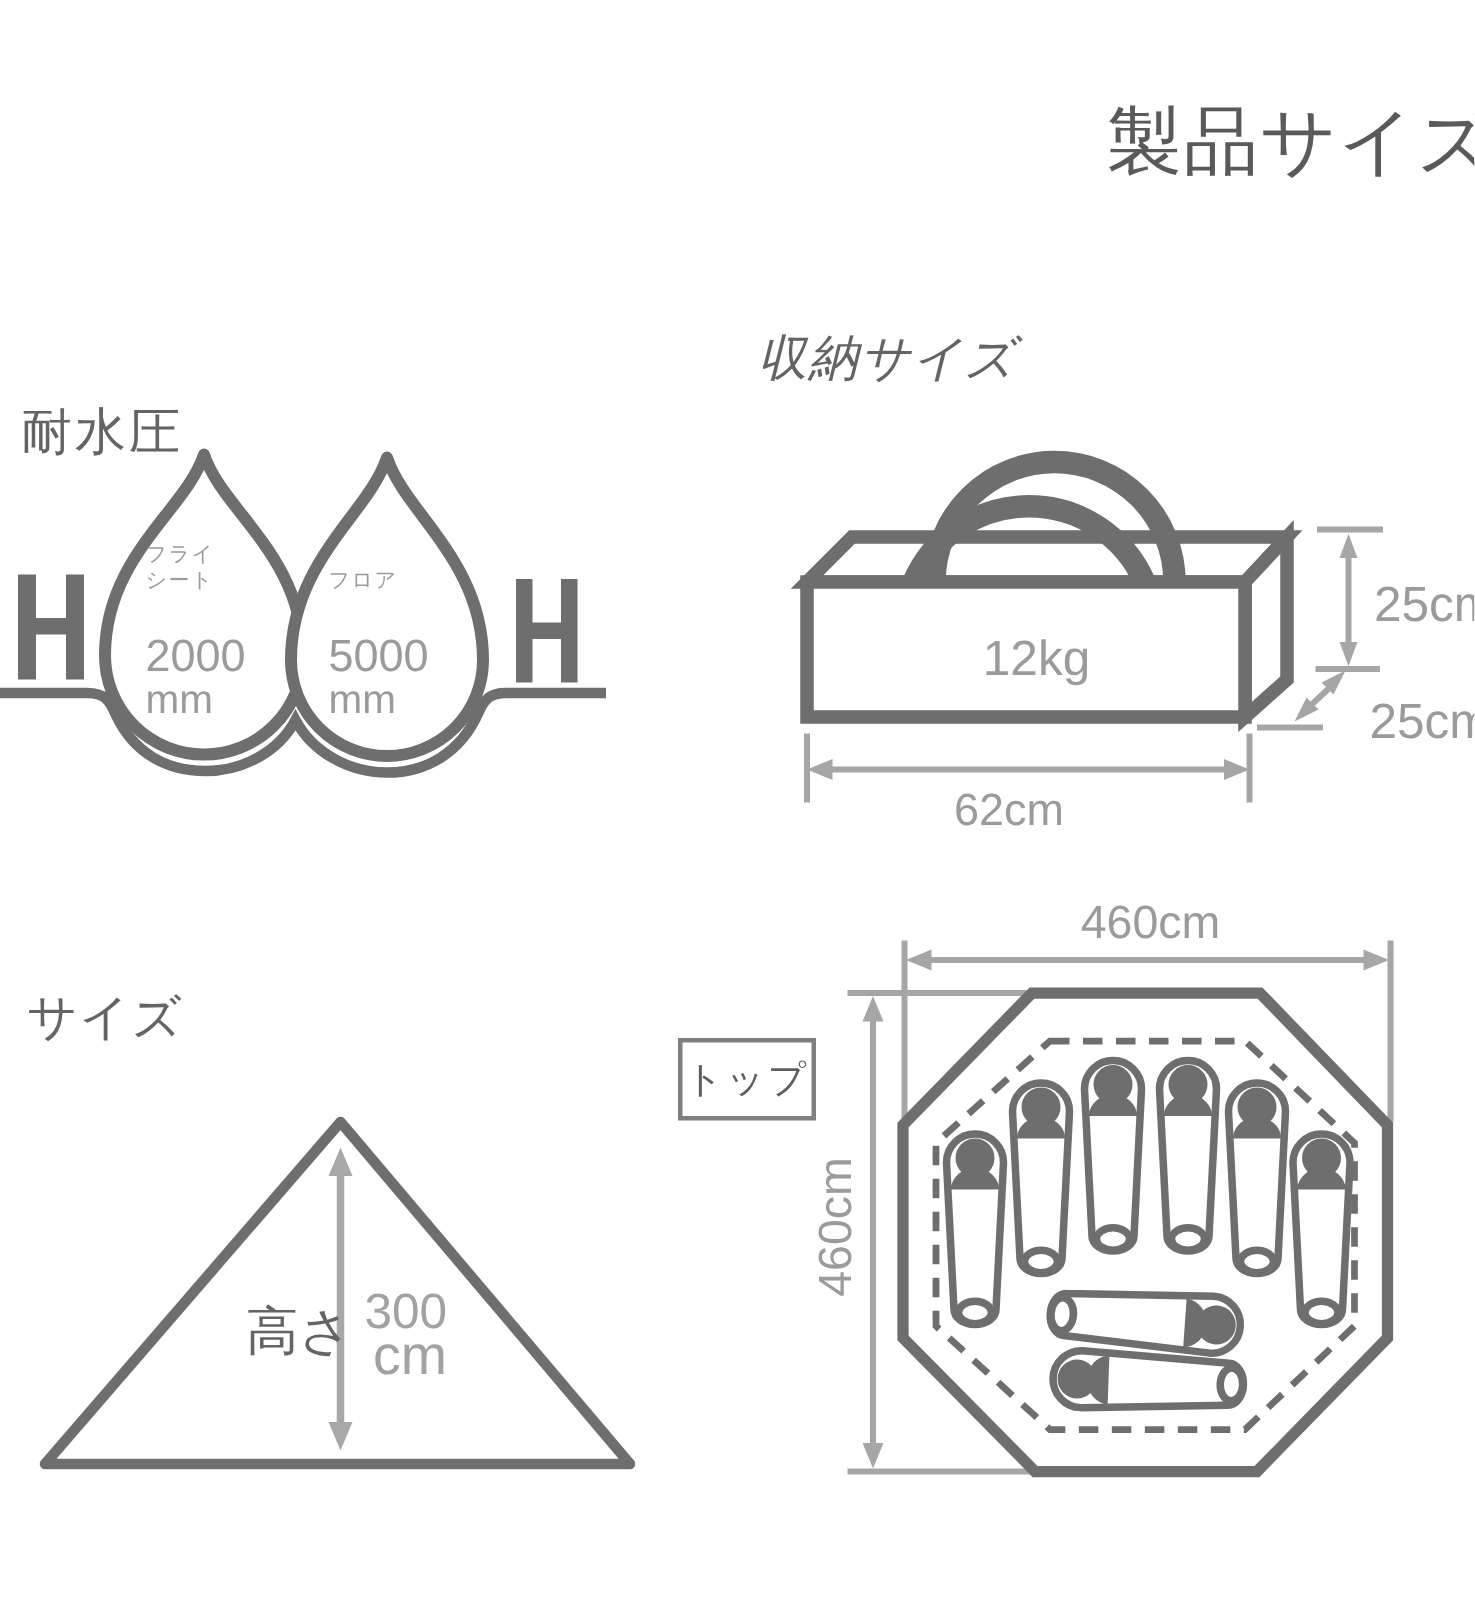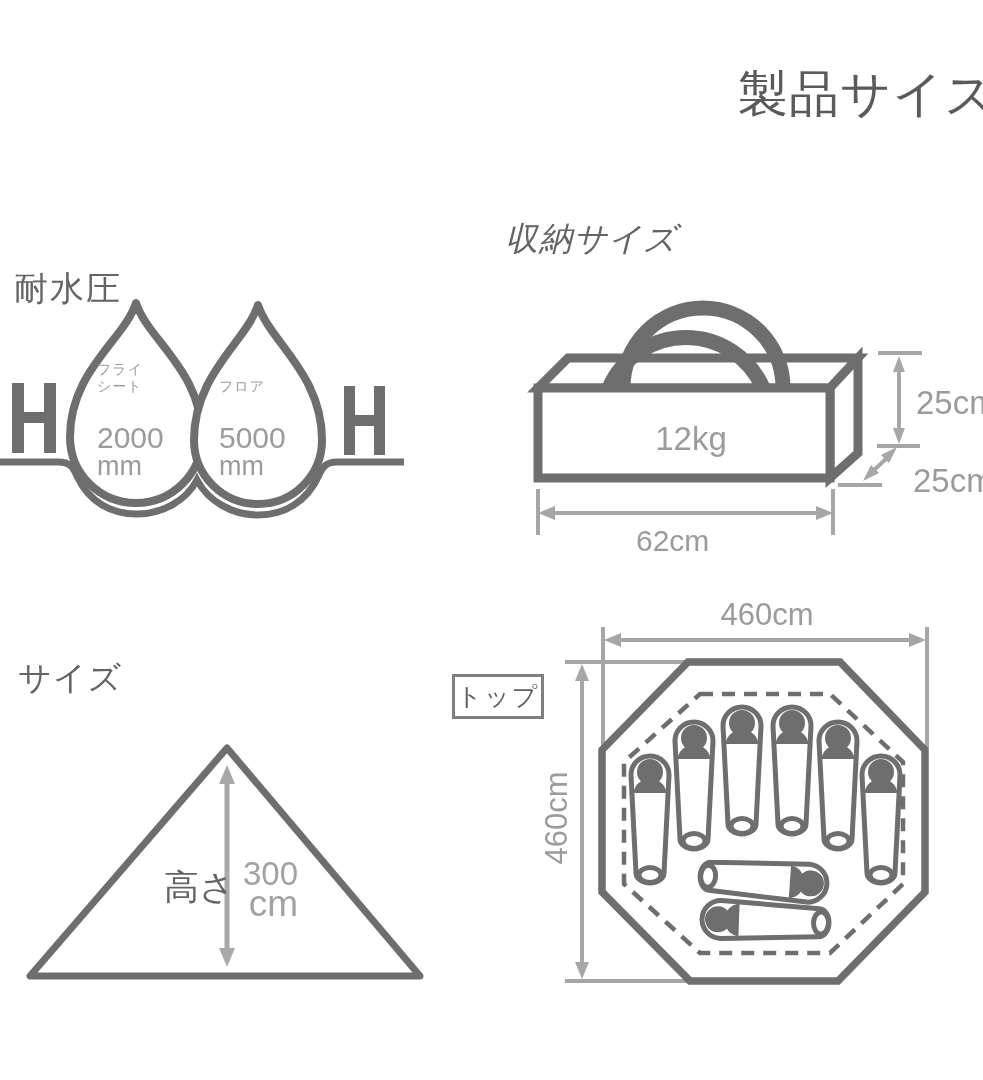--- a/index.html
+++ b/index.html
@@ -134,21 +134,21 @@
     <div class="sm">フロア</div>
     <div class="num">5000</div>
     <div class="unit">mm</div>
   </div>
 
   <div class="txt dim" style="left:648px;top:420px;width:86px;text-align:center;font-size:33px;">12kg</div>
   <div class="txt dim" style="left:916px;top:384px;font-size:33px;">25cm</div>
   <div class="txt dim" style="left:913px;top:462px;font-size:33px;">25cm</div>
   <div class="txt dim" style="left:636px;top:524px;width:84px;text-align:left;font-size:30px;">62cm</div>
 
-  <div class="boxlabel" style="left:452px;top:674px;width:92px;height:45px;">
+  <div class="boxlabel" style="left:452px;top:692px;width:92px;height:55px;">
     <span>トップ</span>
   </div>
 
   <div class="txt" style="left:145px;top:864px;font-size:35px;color:#646464;font-weight:500;margin-left:19px;">高さ</div>
   <div class="hblock" style="left:240px;top:857px;width:58px;">
     <div class="num">300</div>
     <div class="unit">cm</div>
   </div>
 
   <div class="txt dim" style="left:720px;top:597px;width:94px;text-align:center;font-size:31px;">460cm</div>

